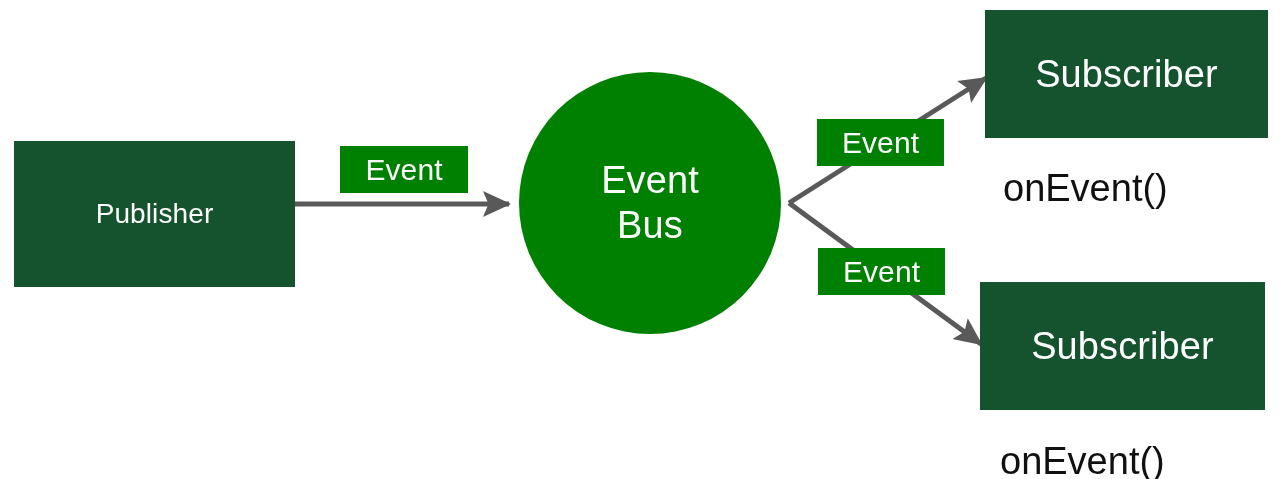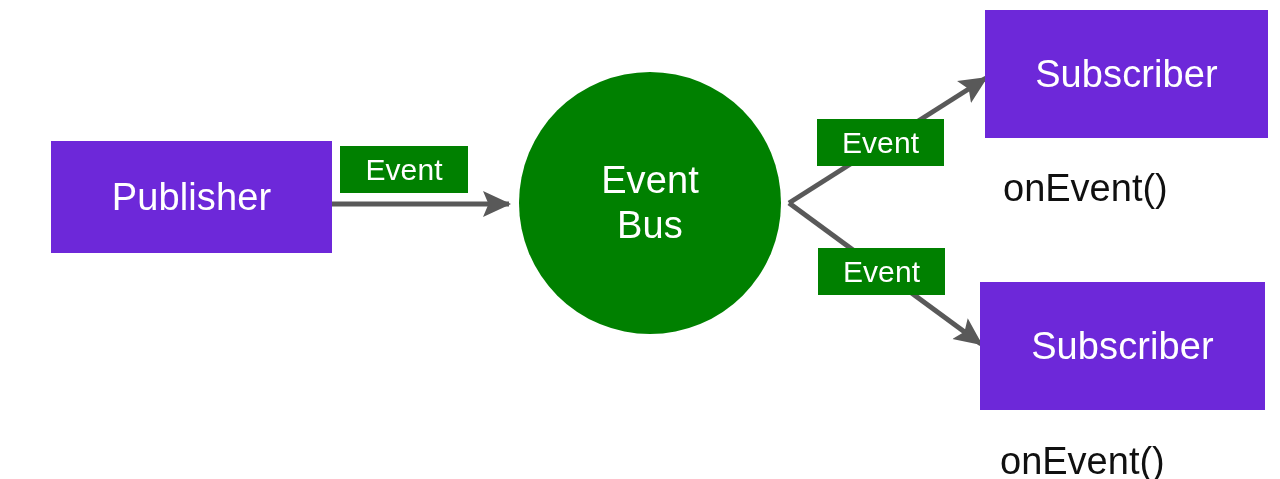--- a/index.html
+++ b/index.html
@@ -26,21 +26,21 @@
     justify-content: center;
     color: #ffffff;
     font-weight: 400;
     letter-spacing: 0.1px;
     line-height: 1.18;
     text-align: center;
     white-space: pre-line;
     z-index: 3;
   }
   .box-light {
-    background: #6d28d9;
+    background: #14532d;
   }
   .box-dark {
     background: #008000;
   }
   .circle {
     background: #008000;
     border-radius: 50%;
   }
   .caption {
     position: absolute;
@@ -57,23 +57,22 @@
     top: 0;
     width: 1280px;
     height: 479px;
     z-index: 1;
   }
   
   #publisher-node {
     left: 14px;
     top: 141px;
     width: 281px;
-    height: 112px;
-    font-size: 38px;
-    margin-left: 37px;
+    height: 146px;
+    font-size: 28px;
   }
   
   #event-bus-node {
     left: 519px;
     top: 72px;
     width: 262px;
     height: 262px;
     font-size: 38px;
   }
   

